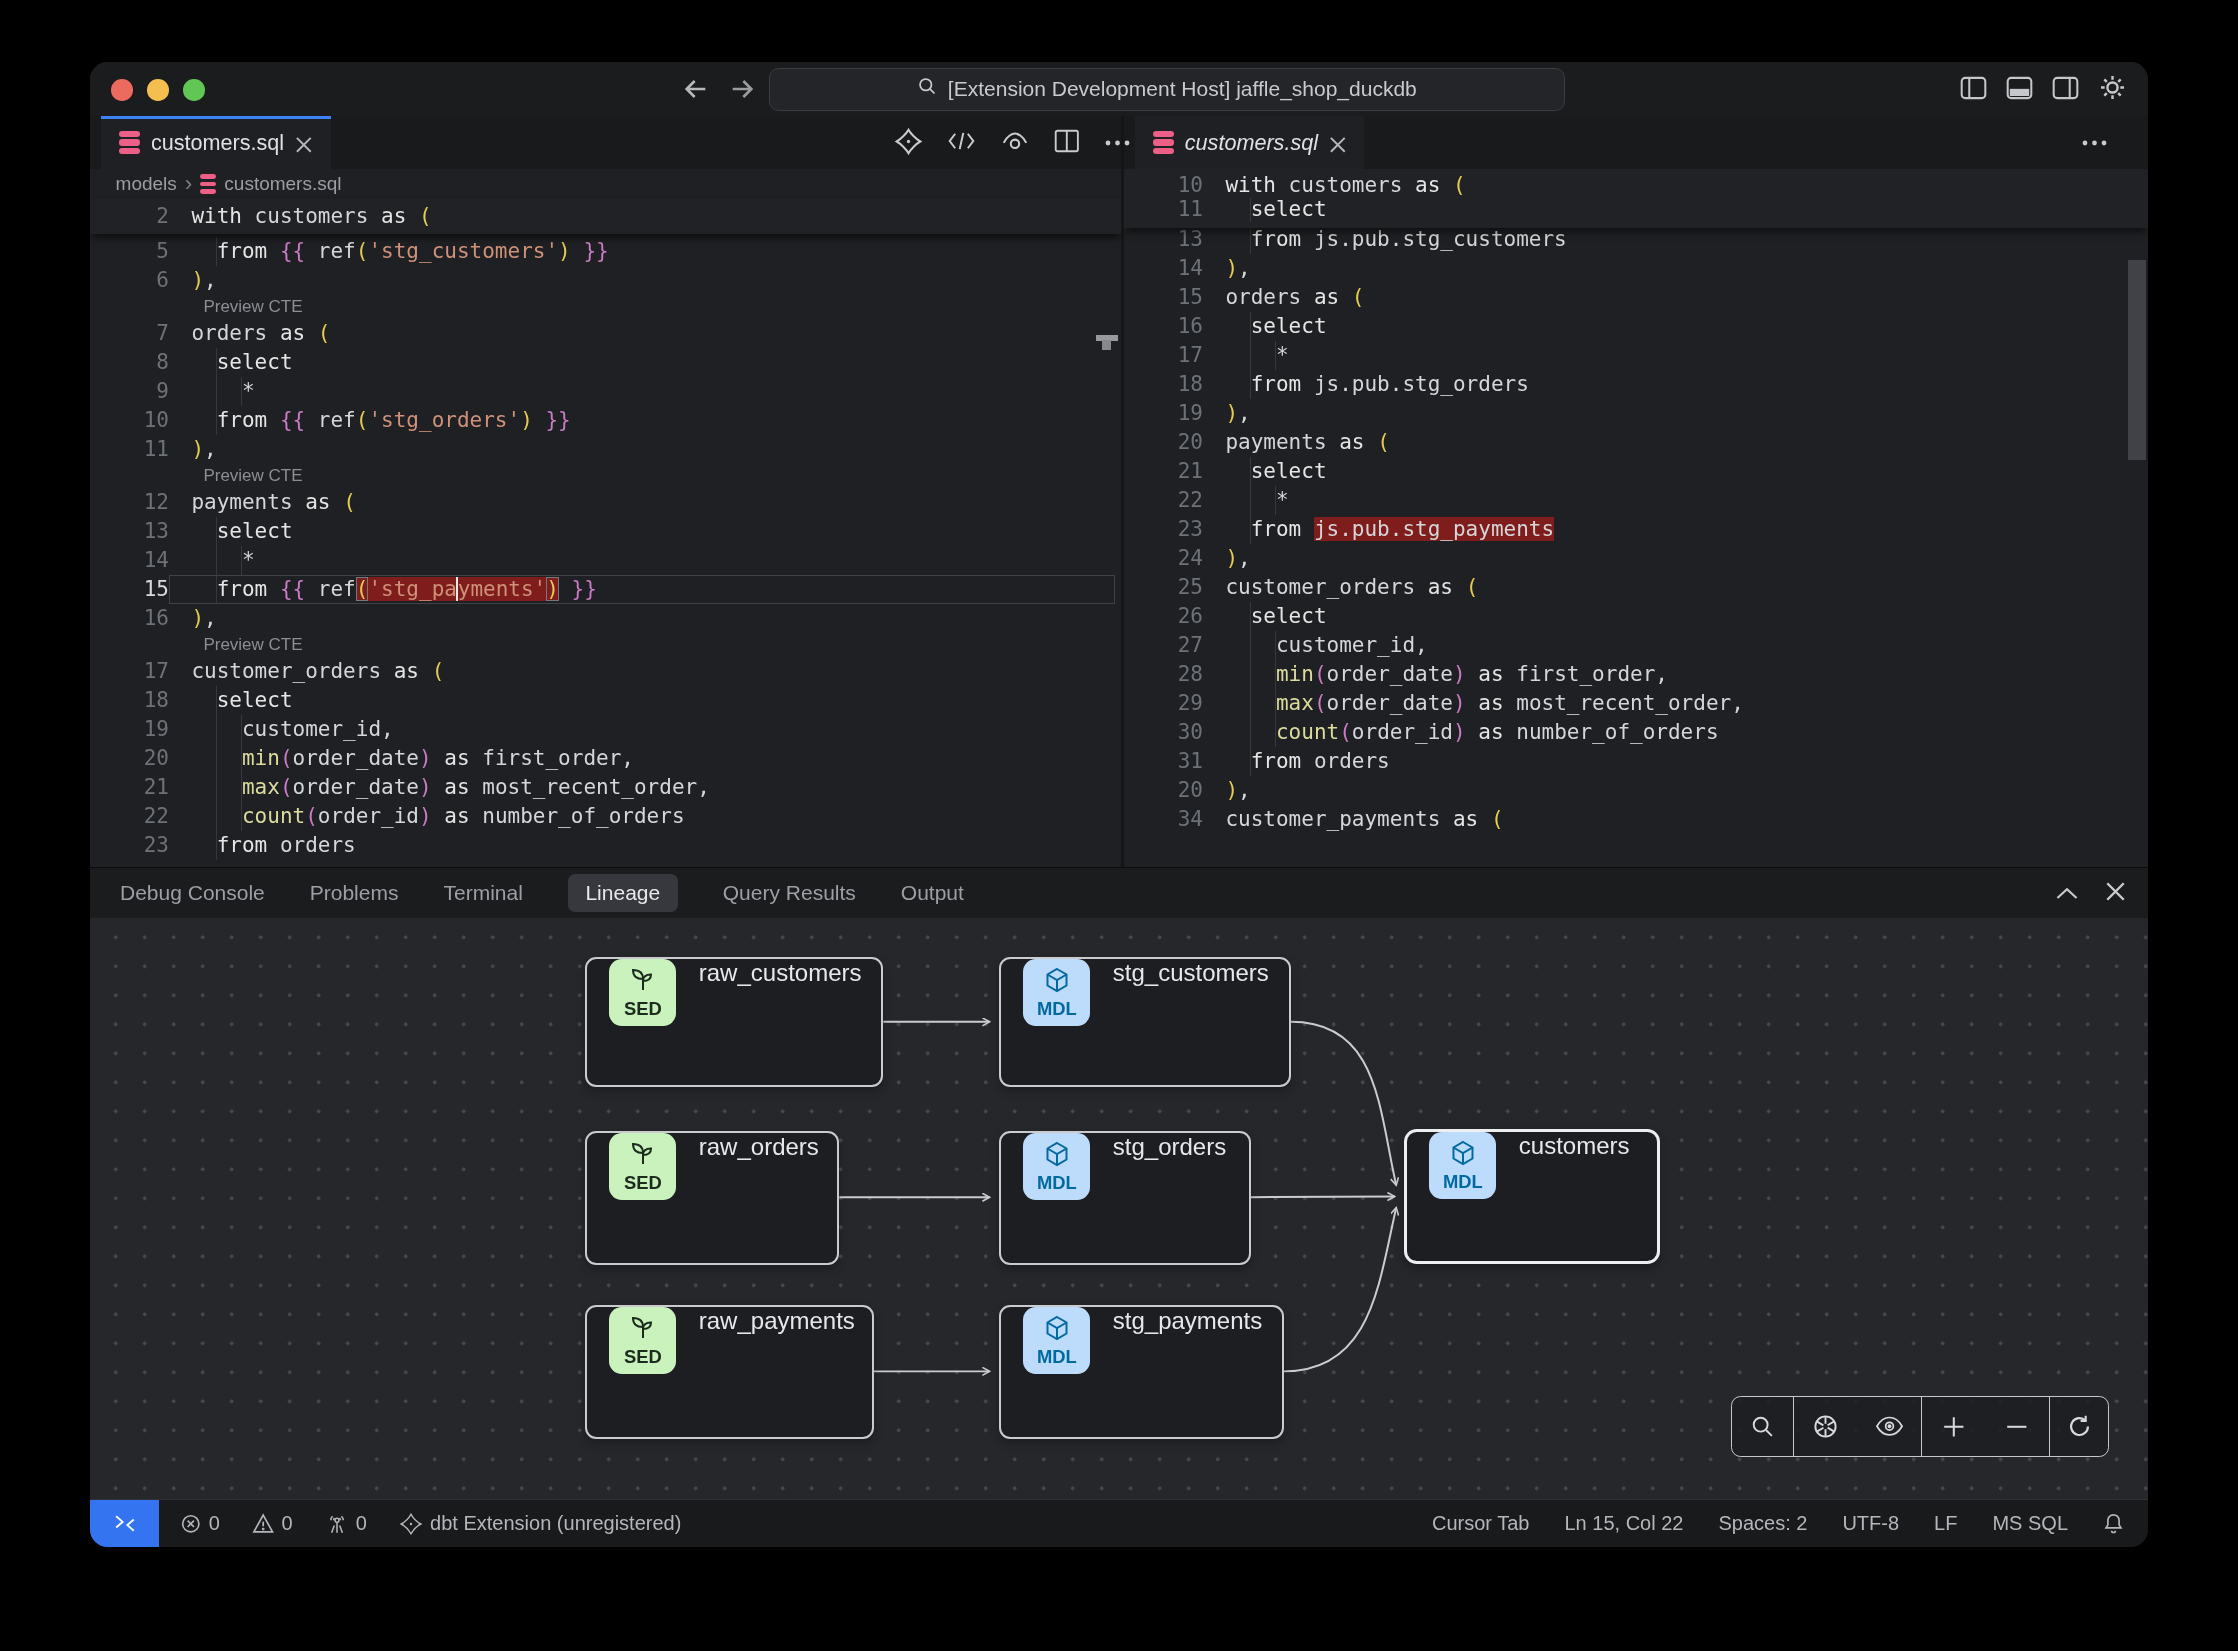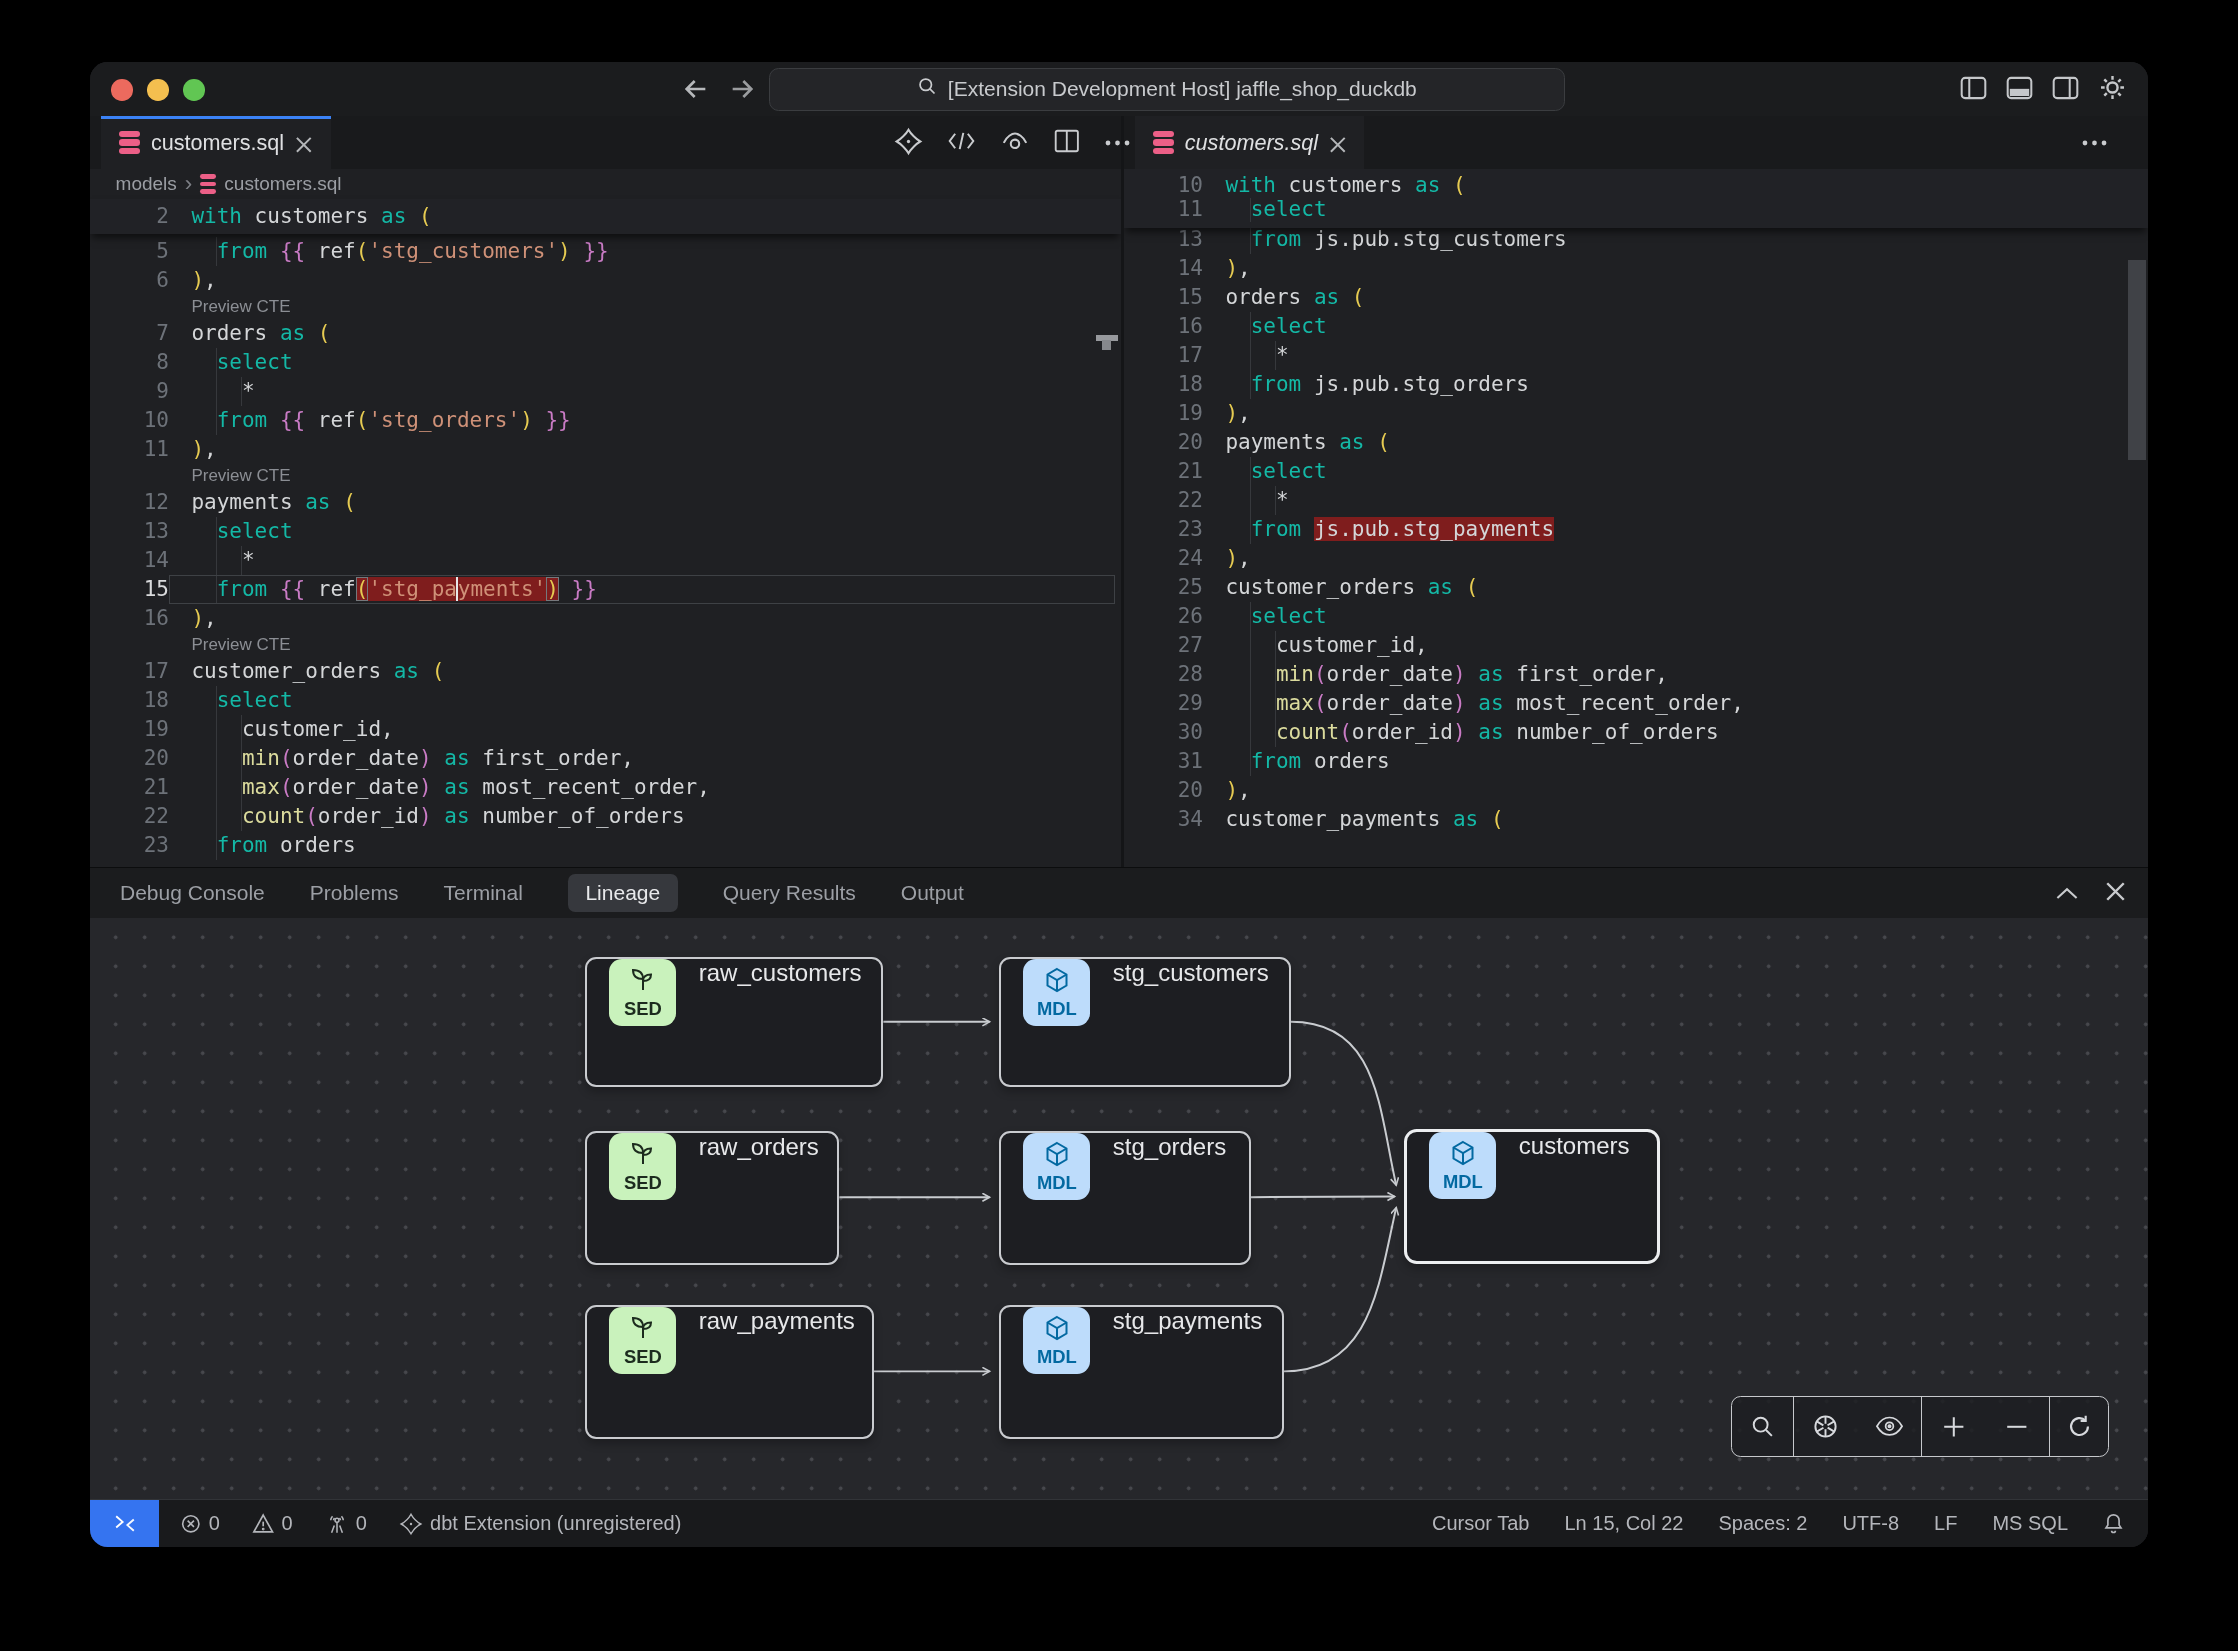--- a/index.html
+++ b/index.html
@@ -41,26 +41,26 @@
   .bc-sep{color:#7c7f85;font-size:22.4px;}
   .dbicon.small i{width:16px;height:4.8px;border-radius:2.4px;}
   .sticky{position:absolute;left:0;right:0;background:#212226;box-shadow:0 5.6px 7.2px -1.6px rgba(0,0,0,.55);z-index:5;}
   #sticky-left{top:30px;padding:3.2px 0 3.2px 0;}
   #sticky-right{top:0;padding:4.8px 0 6.4px 0;}
   #sticky-right .crow{height:24px;}
   .body{position:relative;}
   #body-left{padding-top:38px;}
   #body-right{padding-top:56px;}
   .crow{display:flex;height:29px;align-items:center;position:relative;}
-  .lensrow{height:24px;}
+  .lensrow{height:24px;margin-left:12px;}
   .gutter{width:79px;flex:none;text-align:right;color:#6d7279;font:21px/29px "DejaVu Sans Mono",monospace;}
   .currow .gutter{color:#d9dadc;}
   .codetxt{padding-left:22.4px;font:21px/29px "DejaVu Sans Mono",monospace;white-space:pre;color:#d4d6d8;position:relative;}
   .lenstext{padding-left:22.4px;font-size:17px;color:#8b8e94;font-family:"Liberation Sans",sans-serif;}
-  .tok.k{color:#14b8a6;}
+  .tok.k{color:#e5e5e5;}
   .tok.d{color:#d4d6d8;}
   .tok.y{color:#e6cb52;}
   .tok.m{color:#c97bc5;}
   .tok.s{color:#cf9178;}
   .tok.f{color:#dbdb9d;}
   .tok.bg{background:#7f1d1d;}
   .tok.bx{outline:1.6px solid #75787c;outline-offset:-1.6px;}
   .caret{display:inline-block;width:2.4px;height:24px;background:#e6e7e9;vertical-align:-4.8px;margin:0 -0.8px;}
   .curborder{position:absolute;left:79px;right:6.4px;top:0;bottom:0;border:1.6px solid #3e4145;}
   .guide{position:absolute;top:0;bottom:0;width:0.8px;background:#36383c;}

